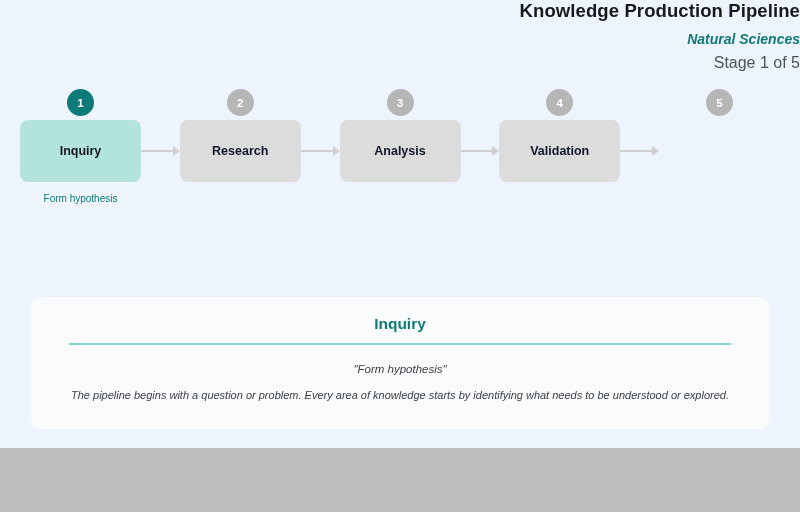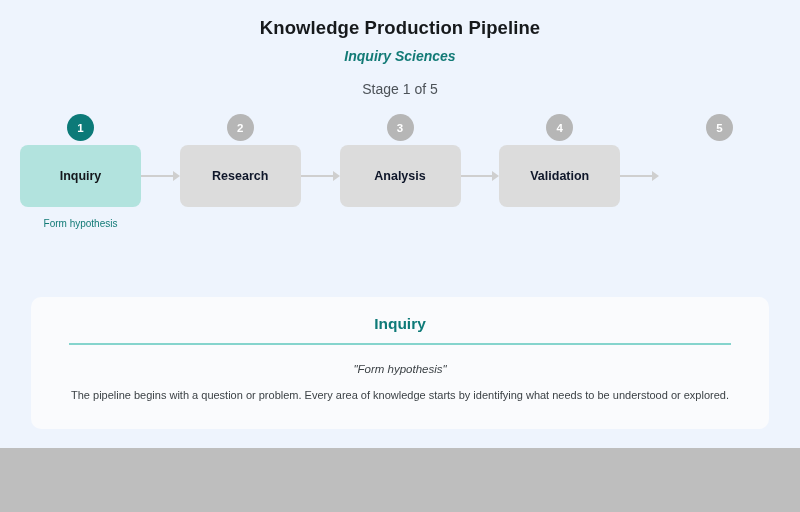--- a/index.html
+++ b/index.html
@@ -22,39 +22,38 @@
     left: 0;
     top: 0;
     width: 800px;
     height: 448px;
     background: #eef4fd;
     overflow: hidden;
   }
 
   
   .header {
-    padding-top: 17px;
-    text-align: center;
+    text-align: right;
   }
   .page-title {
     font-size: 18.5px;
     font-weight: bold;
     color: #16191c;
     letter-spacing: .1px;
   }
   .page-subtitle {
     margin-top: 9px;
     font-size: 14px;
     font-style: italic;
     font-weight: bold;
     color: #127a76;
   }
   .stage-counter {
-    margin-top: 17px;
-    font-size: 14px;
+    margin-top: 7px;
+    font-size: 16px;
     color: #4c5258;
   }
 
   
   .pipeline {
     position: relative;
     margin-top: 17px;
     height: 120px;
     display: flex;
     align-items: flex-start;
@@ -166,40 +165,41 @@
     margin-top: 18px;
     font-size: 11.5px;
     font-style: italic;
     color: #3c4246;
   }
   .detail-description {
     margin-top: 13px;
     font-size: 11px;
     color: #3c4246;
     line-height: 1.45;
+    font-style: italic;
   }
 
   
   .bottom-band {
     position: absolute;
     left: 0;
     top: 448px;
     width: 800px;
     height: 64px;
     background: #bebebe;
   }
 </style>
 </head>
 <body>
 
 <div id="app">
 
   <div class="header">
     <div class="page-title">Knowledge Production Pipeline</div>
-    <div class="page-subtitle">Inquiry Sciences</div>
+    <div class="page-subtitle">Natural Sciences</div>
     <div class="stage-counter">Stage 1 of 5</div>
   </div>
 
   <div class="pipeline">
 
     <div class="stage active">
       <div class="badge">1</div>
       <div class="card">
         <span>Inquiry</span>
       </div>

